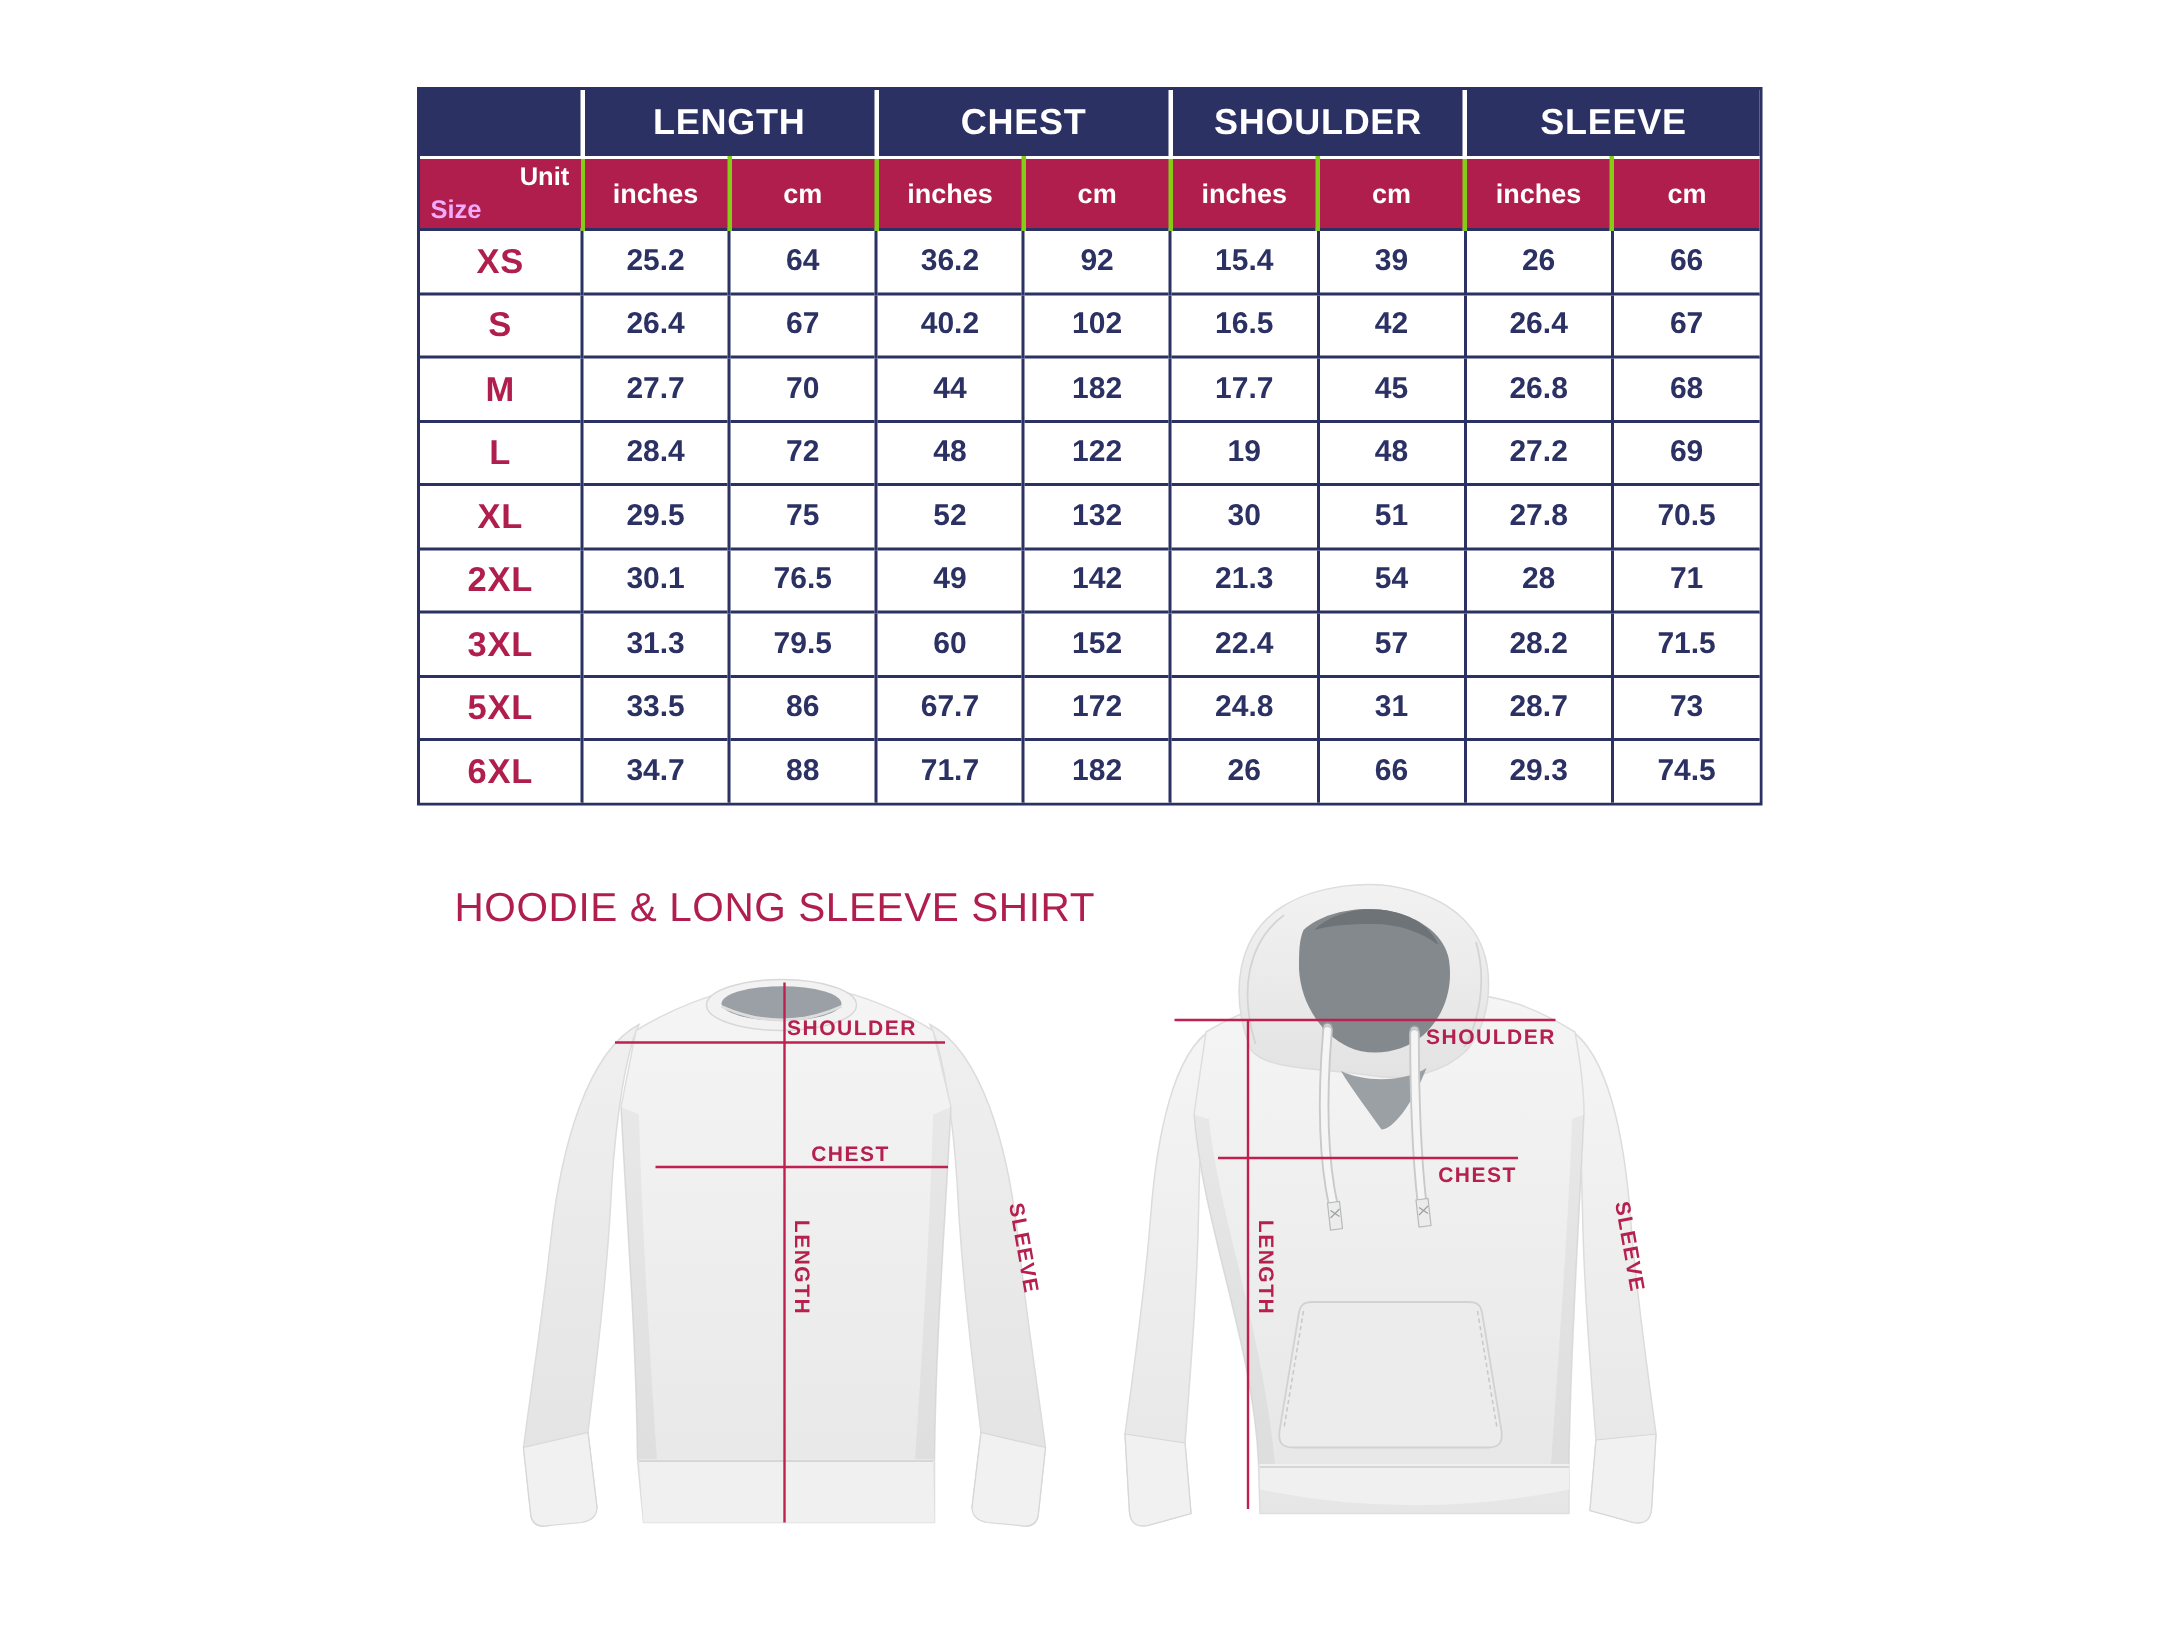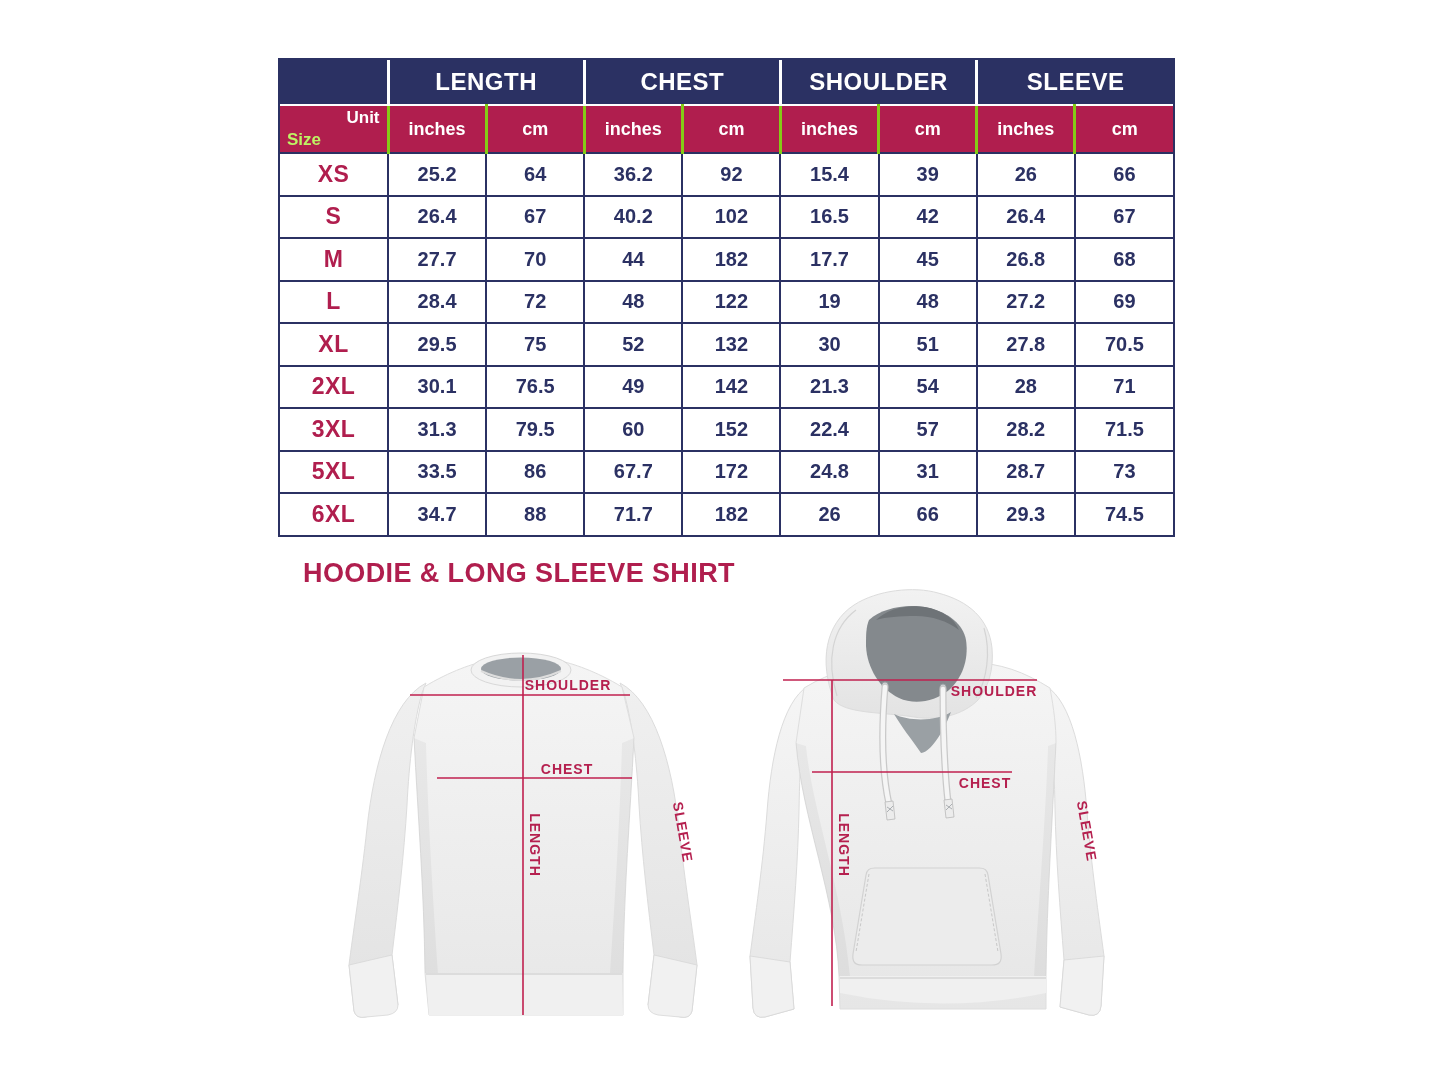--- a/index.html
+++ b/index.html
@@ -19,29 +19,29 @@
   tr.unit th{background:#b01e4e;color:#ffffff;font-size:18px;height:46px;
        border-left:3px solid #84cc16;border-bottom:2px solid #2b3163;}
   tr.unit th:first-child{border-left:none;}
   th.corner{position:relative;
        background:
          linear-gradient(to bottom right,
            rgba(0,0,0,0) calc(50% - 1.6px), #ffffff calc(50% - 0.8px),
            #ffffff calc(50% + 0.8px), rgba(0,0,0,0) calc(50% + 1.6px)),
          #b01e4e;}
   th.corner .u{position:absolute;top:2px;right:7px;font-size:17px;color:#fff;}
-  th.corner .s{position:absolute;bottom:2px;left:7px;font-size:17px;color:#bef264;text-align:right;}
+  th.corner .s{position:absolute;bottom:2px;left:7px;font-size:17px;color:#f0abfc;text-align:right;}
   
   tr.data td{background:#ffffff;color:#2b3163;font-size:20px;height:40.5px;
        border-top:2px solid #2b3163;border-left:2px solid #2b3163;}
   tr.data td.sz{border-left:none;color:#b01e4e;font-size:23px;letter-spacing:.5px;}
 
   
-  .section-title{position:absolute;left:303px;top:558px;color:#b01e4e;
-       font-size:27px;font-weight:bold;letter-spacing:.4px;white-space:nowrap;}
+  .section-title{position:absolute;left:303px;top:590px;color:#b01e4e;
+       font-size:27px;font-weight:normal;letter-spacing:.4px;white-space:nowrap;}
 
   
   .fig{position:absolute;}
   .fig-shirt{left:340px;top:633px;width:400px;height:435px;}
   .fig-hoodie{left:742px;top:588px;width:410px;height:445px;}
   svg text.meas{fill:#b5204f;font-family:"Liberation Sans",sans-serif;
        font-weight:bold;font-size:14px;letter-spacing:1px;}
   svg .mline{stroke:#c0204f;stroke-width:1.6;}
 </style>
 </head>

